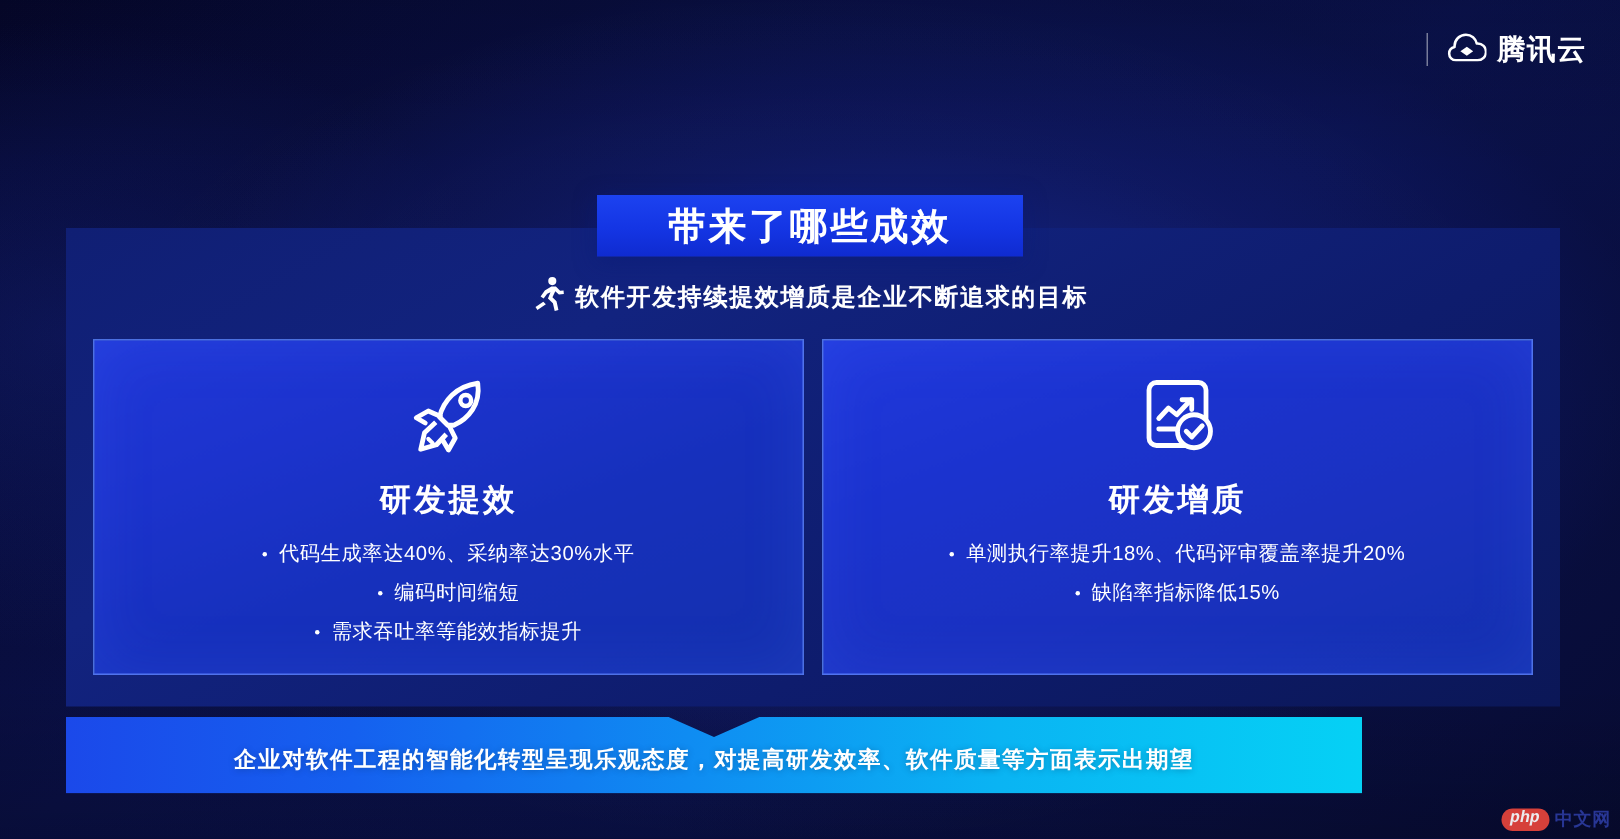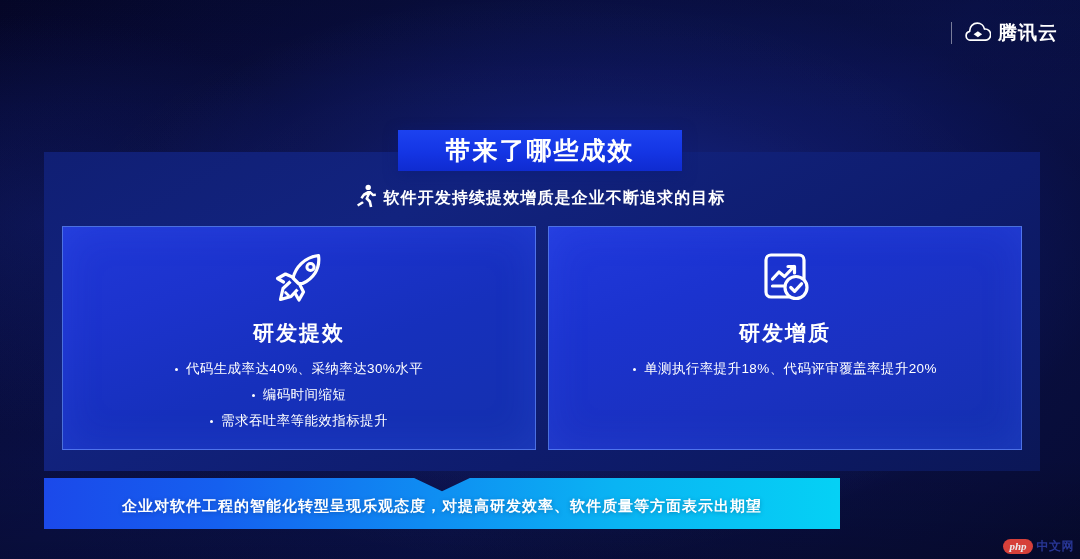--- a/index.html
+++ b/index.html
@@ -213,21 +213,21 @@
     border-radius: 50%;
     background: #ffffff;
     flex: 0 0 auto;
   }
 
   
   .footer {
     position: absolute;
     left: 44px;
     top: 478px;
-    width: 796px;
+    width: 864px;
     height: 51px;
     background: linear-gradient(90deg, #1b49ea 0%, #1560ef 22%, #0f8cf2 48%, #0ab4f3 72%, #05d1f5 100%);
     display: flex;
     align-items: center;
     justify-content: center;
     z-index: 8;
     clip-path: polygon(
       0 0,
       46.5% 0,
       50% 26%,
@@ -253,21 +253,21 @@
     bottom: 4px;
     display: flex;
     align-items: center;
     gap: 4px;
     z-index: 12;
     opacity: 0.92;
   }
   .wm-php {
     background: #e8453c;
     color: #ffffff;
-    font-family: Liberation Serif, serif;
+    font-family: Liberation Mono, monospace;
     font-style: italic;
     font-weight: bold;
     font-size: 11px;
     padding: 1px 6px 2px 6px;
     border-radius: 9px;
     line-height: 1.15;
   }
   .wm-text {
     color: #2b3a9e;
     font-size: 12px;
@@ -351,20 +351,24 @@
           <circle cx="41" cy="38.5" r="11" fill="#1c33cd" stroke="#ffffff" stroke-width="3.2"></circle>
           <path d="M35.8 38.5 L39.6 42.3 L46.5 34.8" stroke="#ffffff" stroke-width="3.2" stroke-linecap="round" stroke-linejoin="round" fill="none"></path>
         </svg>
       </div>
       <div class="card-title">研发增质</div>
       <div class="card-bullets">
         <div class="bullet">
           <span class="dot"></span>
           <span>单测执行率提升18%、代码评审覆盖率提升20%</span>
         </div>
+        <div class="bullet">
+          <span class="dot"></span>
+          <span>缺陷率指标降低15%</span>
+        </div>
       </div>
     </div>
 
   </div>
 
   <div class="footer">
     <span class="footer-text">企业对软件工程的智能化转型呈现乐观态度，对提高研发效率、软件质量等方面表示出期望</span>
   </div>
 
   <div class="watermark">

